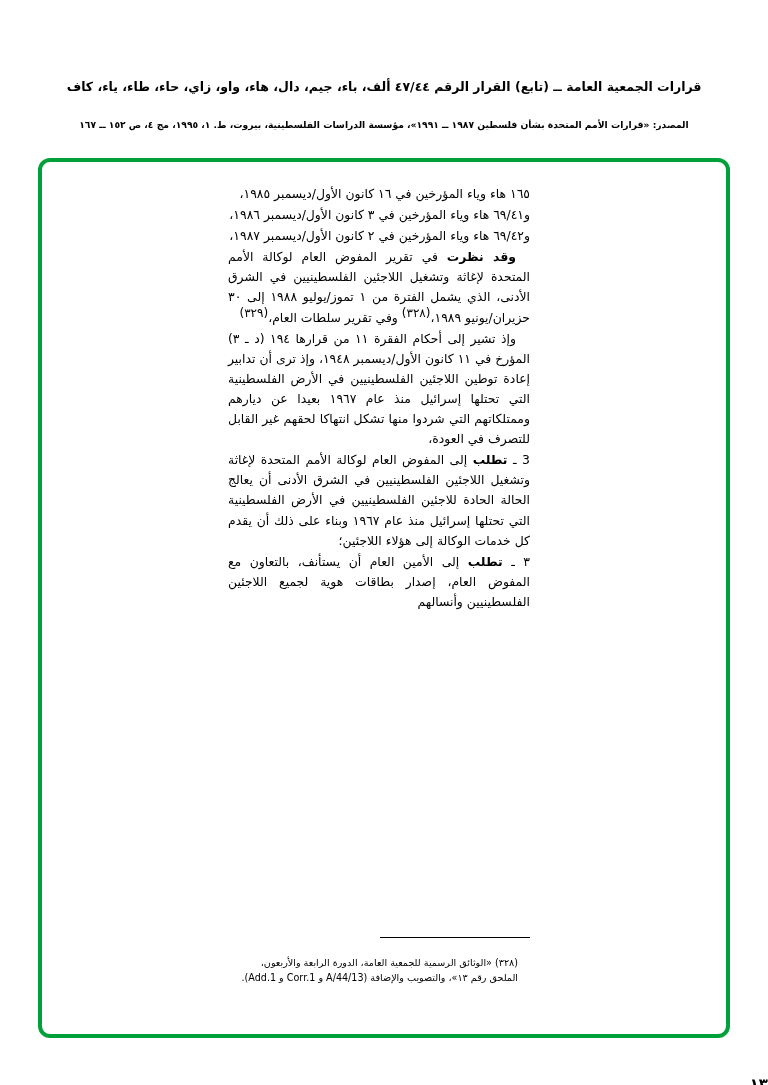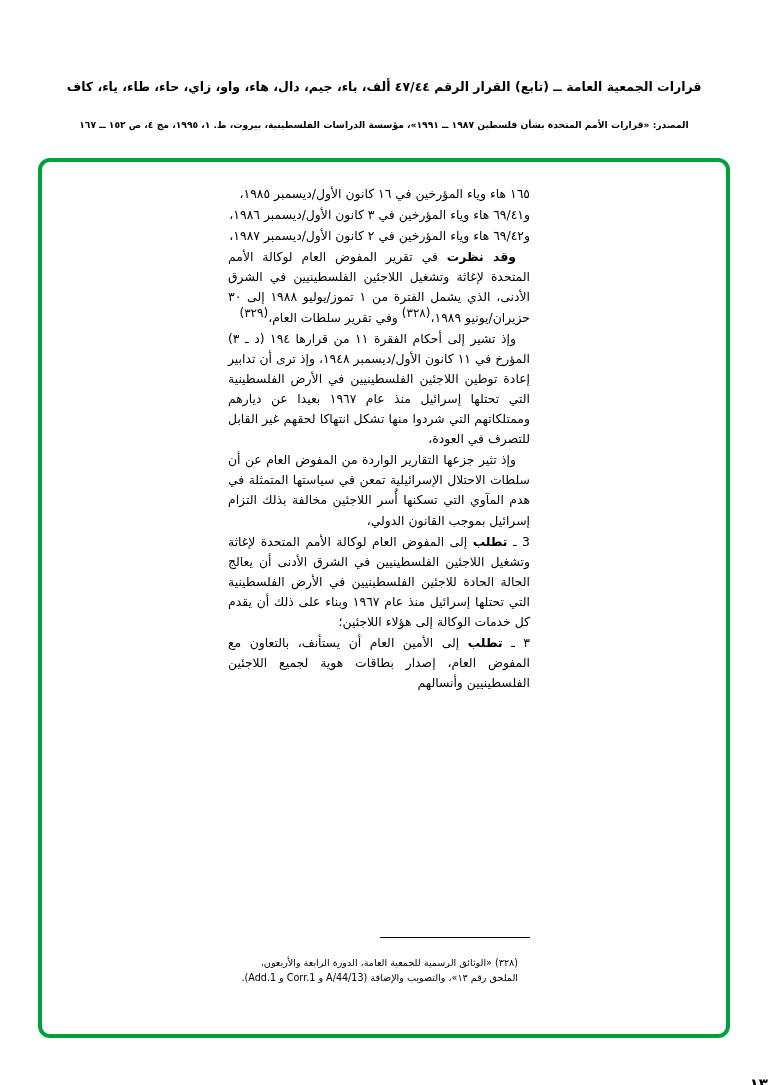--- a/index.html
+++ b/index.html
@@ -147,21 +147,20 @@
     <div class="content">
 
       <p>١٦٥ هاء وياء المؤرخين في ١٦ كانون الأول/ديسمبر ١٩٨٥،</p>
       <p>و٦٩/٤١ هاء وياء المؤرخين في ٣ كانون الأول/ديسمبر ١٩٨٦،</p>
       <p>و٦٩/٤٢ هاء وياء المؤرخين في ٢ كانون الأول/ديسمبر ١٩٨٧،</p>
 
       <p class="p-indent block-gap"><span class="bold">وقد نظرت</span> <span>في تقرير المفوض العام لوكالة الأمم المتحدة لإغاثة وتشغيل اللاجئين الفلسطينيين في الشرق الأدنى، الذي يشمل الفترة من ١ تموز/يوليو ١٩٨٨ إلى ٣٠ حزيران/يونيو ١٩٨٩،</span><sup class="fn">(٣٢٨)</sup> <span>وفي تقرير سلطات العام،</span><sup class="fn">(٣٢٩)</sup></p>
 
       <p class="p-indent block-gap">وإذ تشير إلى أحكام الفقرة ١١ من قرارها ١٩٤ (د ـ ٣) المؤرخ في ١١ كانون الأول/ديسمبر ١٩٤٨، وإذ ترى أن تدابير إعادة توطين اللاجئين الفلسطينيين في الأرض الفلسطينية التي تحتلها إسرائيل منذ عام ١٩٦٧ بعيدا عن ديارهم وممتلكاتهم التي شردوا منها تشكل انتهاكا لحقهم غير القابل للتصرف في العودة،</p>
 
-      <p class="p-indent block-gap">وإذ تثير جزعها التقارير الواردة من المفوض العام عن أن سلطات الاحتلال الإسرائيلية تمعن في سياستها المتمثلة في هدم المآوي التي تسكنها أُسر اللاجئين مخالفة بذلك التزام إسرائيل بموجب القانون الدولي،</p>
 
 
       <p class="block-gap"><span>3 ـ</span> <span class="bold">تطلب</span> <span>إلى المفوض العام لوكالة الأمم المتحدة لإغاثة وتشغيل اللاجئين الفلسطينيين في الشرق الأدنى أن يعالج الحالة الحادة للاجئين الفلسطينيين في الأرض الفلسطينية التي تحتلها إسرائيل منذ عام ١٩٦٧ وبناء على ذلك أن يقدم كل خدمات الوكالة إلى هؤلاء اللاجئين؛</span></p>
 
       <p class="block-gap"><span>٣ ـ</span> <span class="bold">تطلب</span> <span>إلى الأمين العام أن يستأنف، بالتعاون مع المفوض العام، إصدار بطاقات هوية لجميع اللاجئين الفلسطينيين وأنسالهم</span></p>
 
     </div>
 
     <div class="footnote-rule"></div>
 

